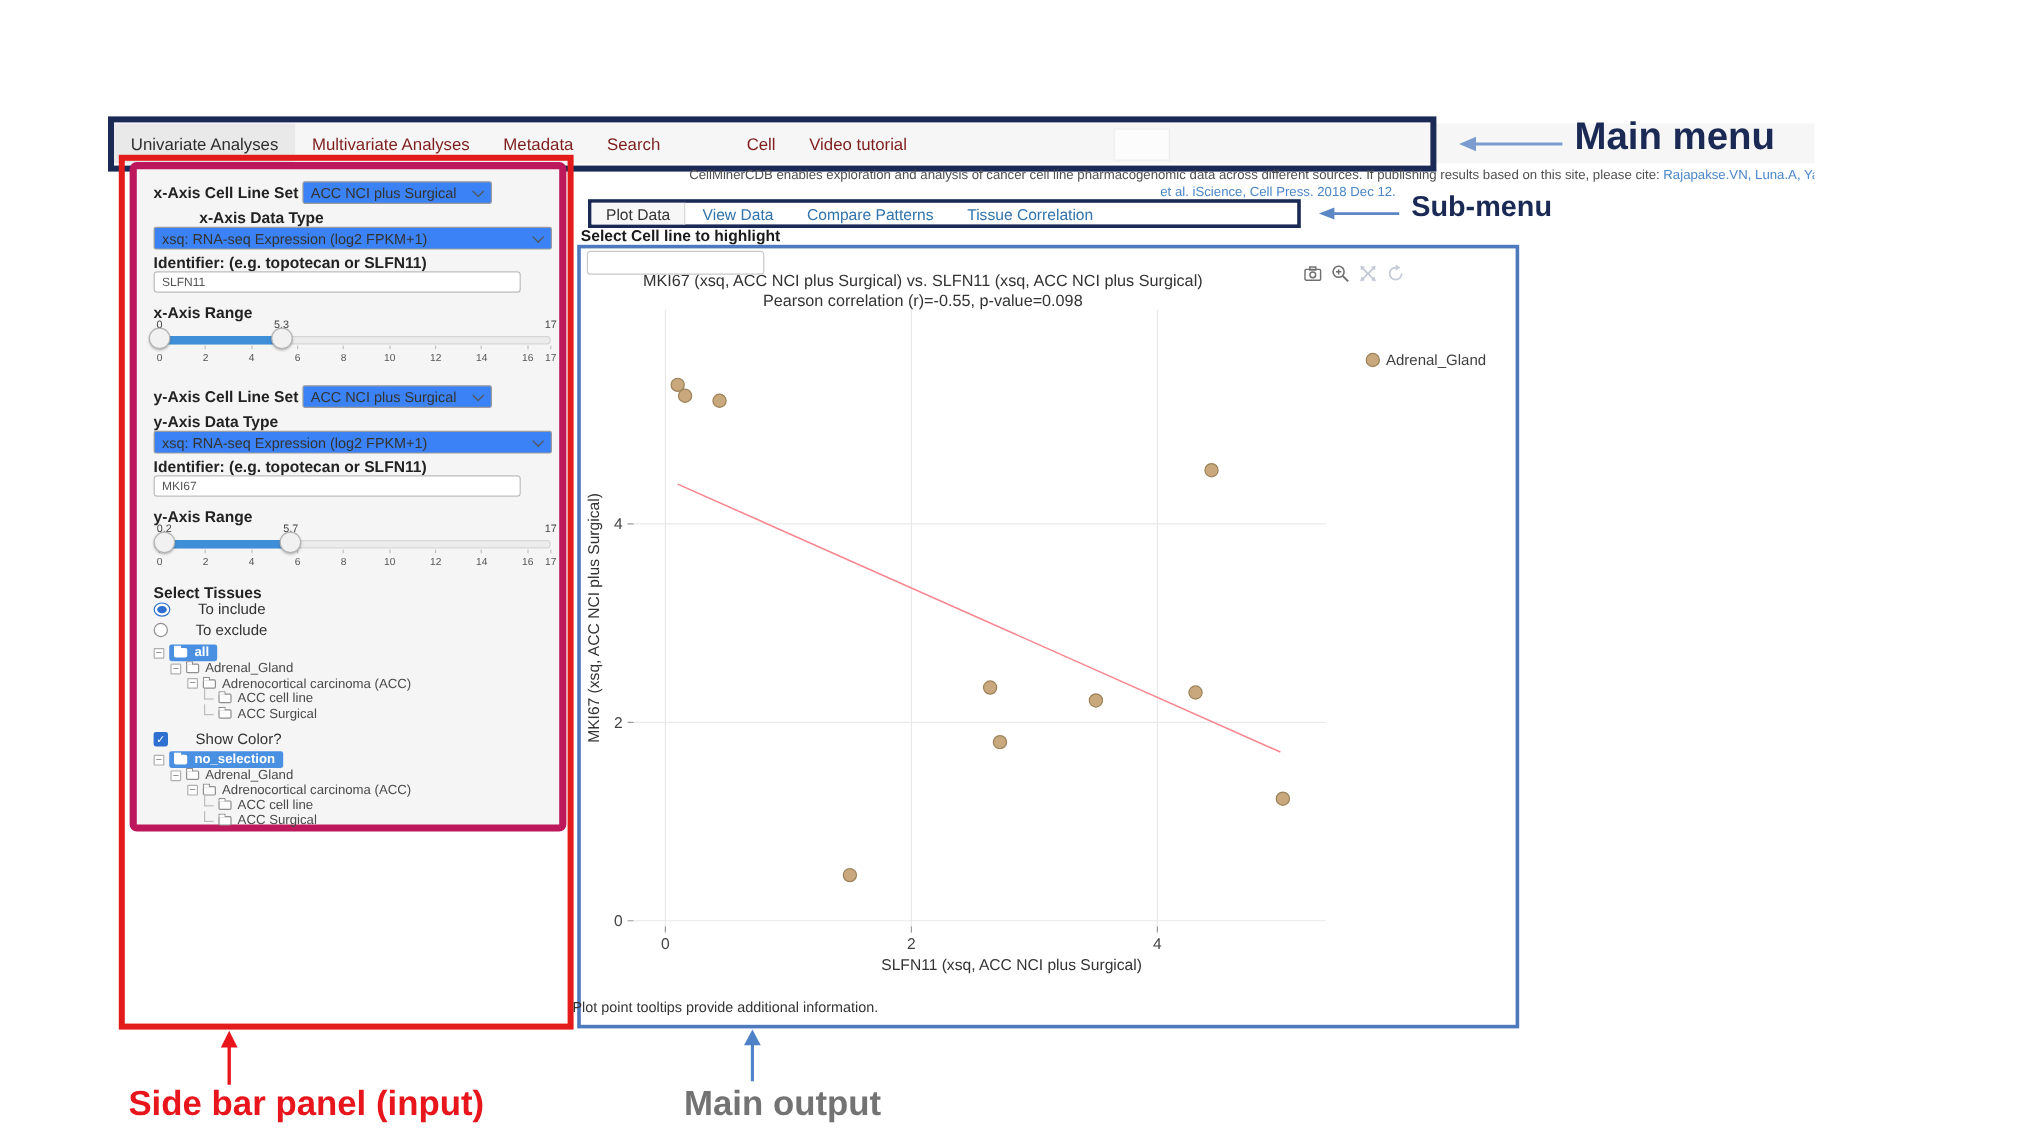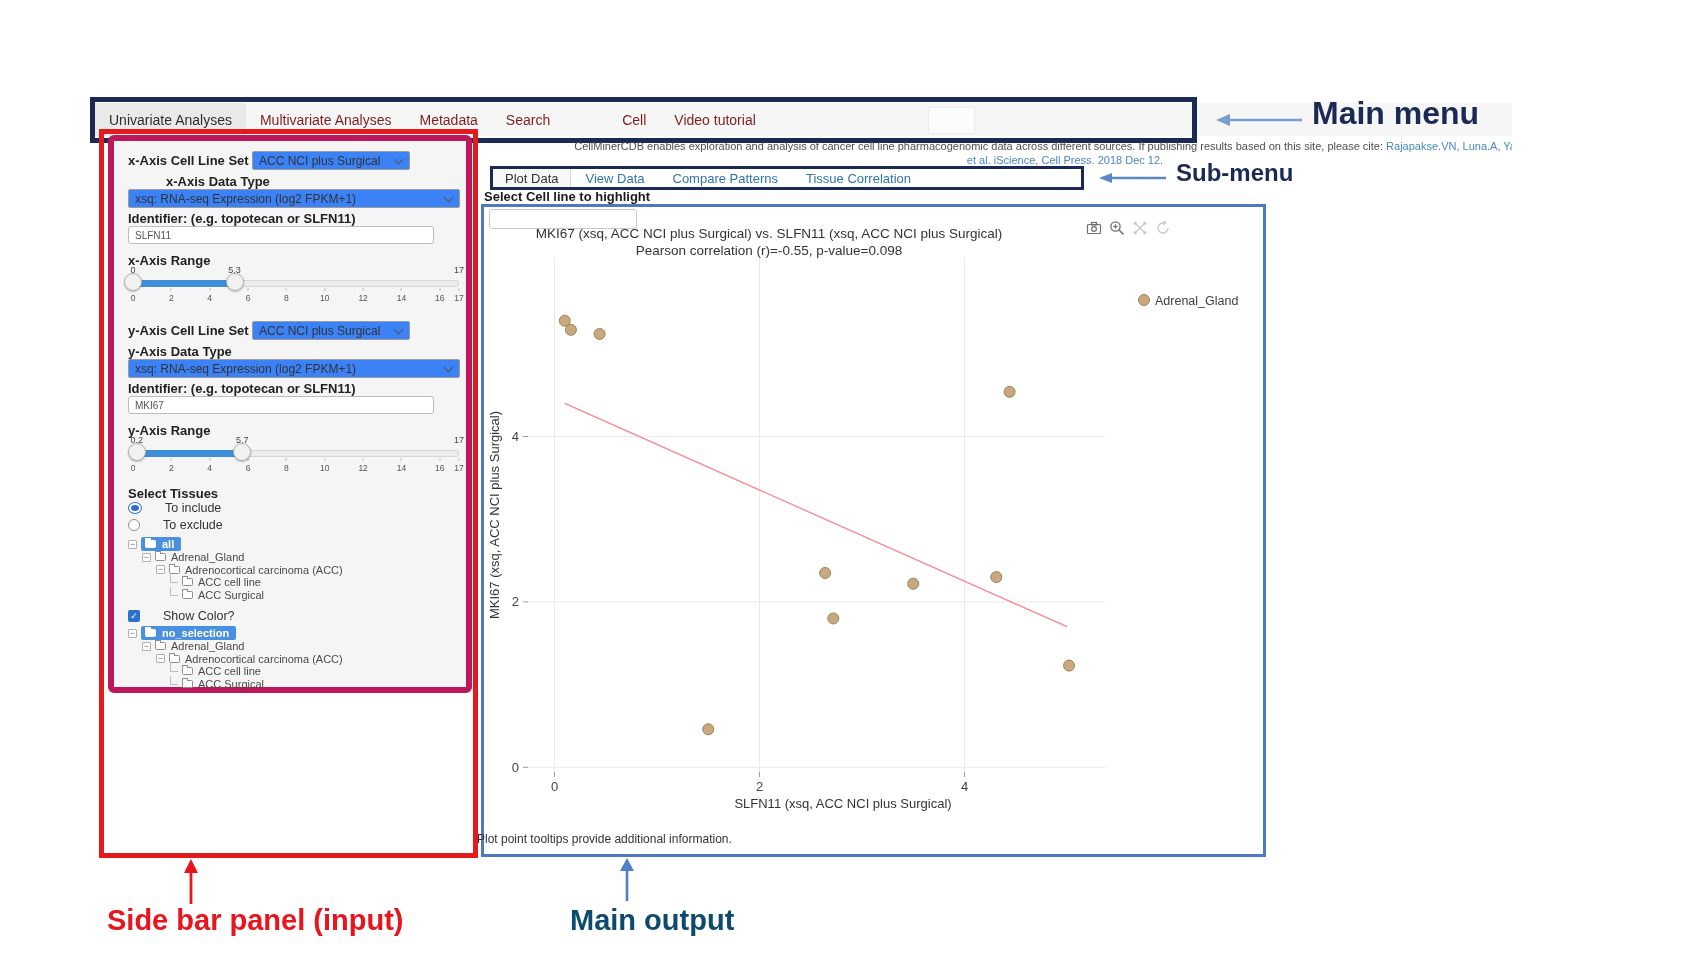--- a/index.html
+++ b/index.html
@@ -22,21 +22,21 @@
 
   
   #submenu-frame{left:490px;top:166px;width:594px;height:24px;border:3px solid #1b2a55;box-sizing:border-box;background:#fff;display:flex;align-items:stretch;}
   .subtab{font-size:13px;color:#3173ad;padding:0 14px;display:flex;align-items:center;white-space:nowrap;}
   .subtab.active{color:#333;background:#f7f7f7;border-right:1px solid #d8d8d8;padding:0 12px;}
 
   
   #menu-caption{left:1312px;top:95px;font-size:32px;font-weight:bold;color:#1b2a55;}
   #submenu-caption{left:1176px;top:159px;font-size:24px;font-weight:bold;color:#1b2a55;}
   #sidebar-caption{left:107px;top:904px;font-size:29px;font-weight:bold;color:#e8151c;}
-  #output-caption{left:570px;top:904px;font-size:29px;font-weight:bold;color:#0c4a6e;}
+  #output-caption{left:570px;top:904px;font-size:29px;font-weight:bold;color:#737373;}
   .arrow-svg{position:absolute;pointer-events:none;}
 
   
   #red-frame{left:99px;top:129px;width:379px;height:729px;border:5px solid #e31b1b;box-sizing:border-box;pointer-events:none;}
   #side-panel{left:108px;top:135px;width:364px;height:558px;background:#f5f5f5;border:6px solid #be185d;border-radius:6px;box-sizing:border-box;}
   .sp-label{position:absolute;font-weight:bold;font-size:13px;color:#222;white-space:nowrap;}
   .sel{position:absolute;background:#3b82f6;border:1px solid #9c9c9c;border-radius:2px;font-size:12px;color:#333;
        display:flex;align-items:center;justify-content:space-between;padding:0 6px;box-sizing:border-box;white-space:nowrap;overflow:hidden;}
   .sel .txt{overflow:hidden;text-overflow:ellipsis;}
   .chev{width:6px;height:6px;border-right:1.5px solid #555;border-bottom:1.5px solid #555;transform:rotate(45deg);margin:-3px 1px 0 6px;flex:none;}

